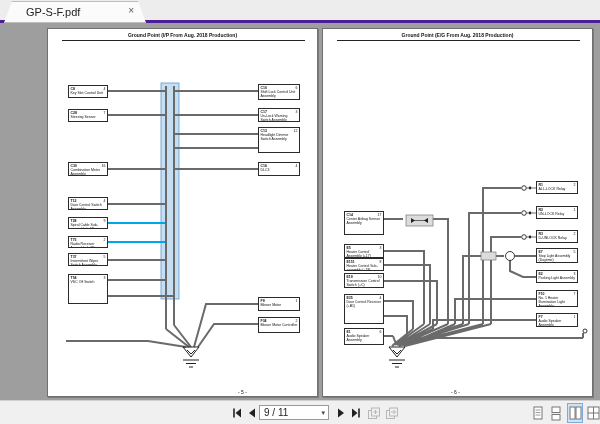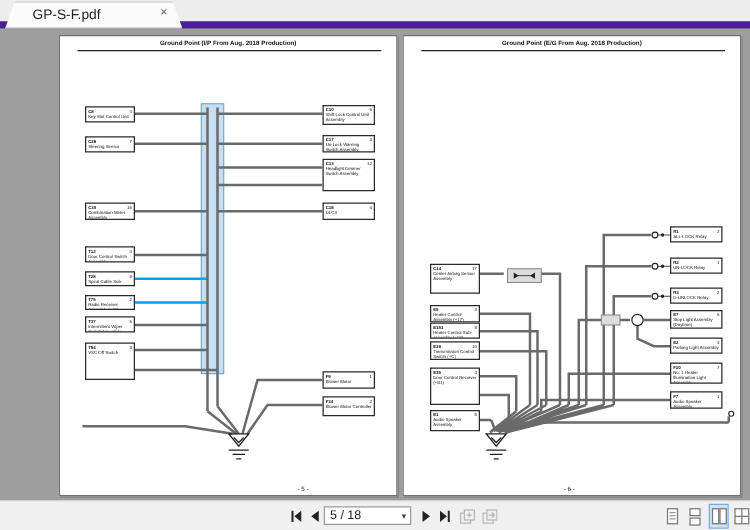--- a/index.html
+++ b/index.html
@@ -1,18 +1,18 @@
 <!DOCTYPE html>
 <html><head>
 <meta charset="utf-8">
 <style>
   html,body{margin:0;padding:0;}
   .app{position:relative;width:600px;height:424px;overflow:hidden;font-family:"Liberation Sans",sans-serif;background:#9e9e9e;}
   
-  .tabbar{position:absolute;top:0;left:0;right:0;height:23px;background:#ededed;border-bottom:6px solid #4c1d95;box-sizing:border-box;}
+  .tabbar{position:absolute;top:0;left:0;right:0;height:23px;background:#ededed;border-bottom:3px solid #4c1d95;box-sizing:border-box;}
   .tab{position:absolute;left:4px;top:1px;width:142px;height:22px;background:#fbfbfb;
        clip-path:polygon(8px 0,134px 0,142px 22px,0 22px);box-shadow:inset 0 0 0 1px #bdbdbd;}
   .tab-title{position:absolute;left:22px;top:5px;font-size:11px;color:#222;}
   .tab-close{position:absolute;right:12px;top:4px;font-size:10px;color:#555;cursor:pointer;}
   
   .canvas{position:absolute;top:23px;left:0;right:0;height:377px;background:#9e9e9e;}
   .page{position:absolute;top:5px;width:271px;height:369px;background:#fff;border:1px solid #6f6f6f;box-sizing:border-box;box-shadow:1px 1px 0 #7c7c7c;}
   .phead{position:absolute;top:3px;left:0;right:0;text-align:center;font-size:5px;font-weight:bold;color:#111;}
   .prule{position:absolute;top:11px;left:14px;right:12px;border-top:1px solid #222;}
   .pnum{position:absolute;font-size:5px;color:#111;}
@@ -324,21 +324,21 @@
           <path d="M3,1.5 V10.5" stroke="#222" stroke-width="1.6"></path>
           <path d="M10,1.5 L4.5,6 L10,10.5 Z" fill="#222"></path>
         </svg>
     </div>
     <div class="tbtn" style="left:245px;">
       <svg width="12" height="12">
           <path d="M9,1.5 L3,6 L9,10.5 Z" fill="#222"></path>
         </svg>
     </div>
     <div class="pagebox">
-      <span>5 / 18</span>
+      <span>9 / 11</span>
       <span class="caret">▾</span>
     </div>
     <div class="tbtn" style="left:334px;">
       <svg width="12" height="12">
           <path d="M3,1.5 L9,6 L3,10.5 Z" fill="#222"></path>
         </svg>
     </div>
     <div class="tbtn" style="left:349px;">
       <svg width="12" height="12">
           <path d="M2,1.5 L7.5,6 L2,10.5 Z" fill="#222"></path>

